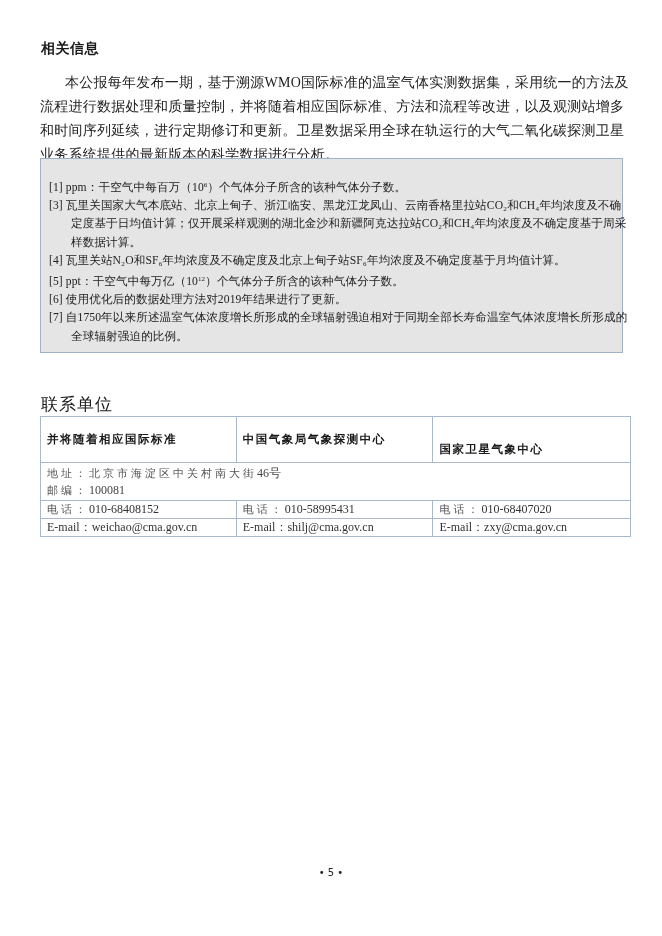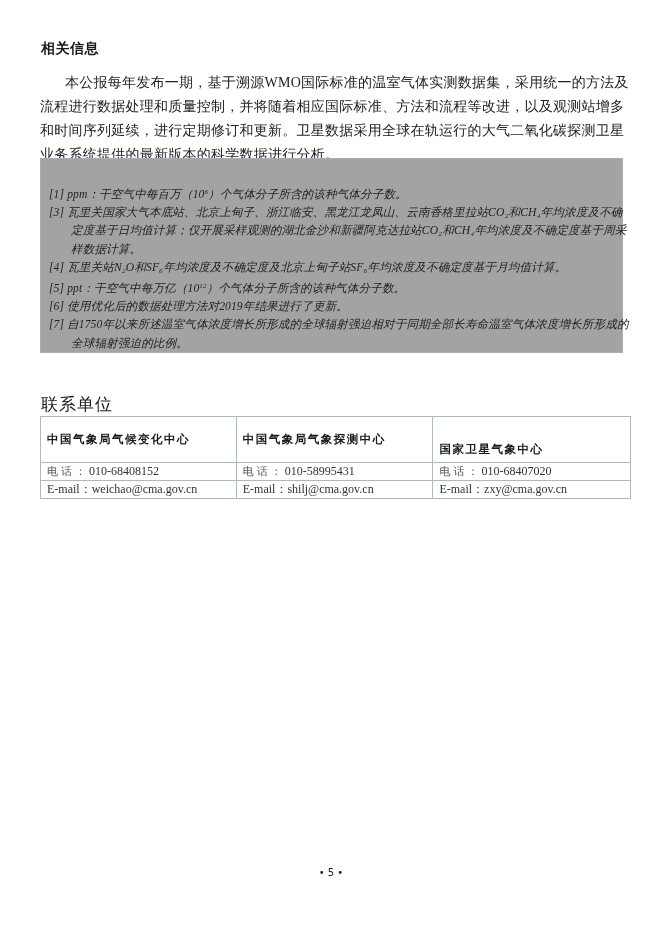--- a/index.html
+++ b/index.html
@@ -44,25 +44,24 @@
     .intro p {
       margin: 0;
       text-indent: 25px;
     }
     .notes-box {
       position: absolute;
       left: 40px;
       top: 158px;
       width: 583px;
       height: 195px;
-      background: #a3a3a3;
+      background: #e5e5e5;
       border: 1.5px solid #9fb1c6;
       box-sizing: border-box;
-      padding: 24px 0 0 8px;
-      font-style: italic;
+      padding: 17px 0 0 8px;
     }
     .note {
       font-size: 11.6px;
       line-height: 18.2px;
       color: #222;
       padding-left: 22px;
       text-indent: -22px;
       width: 560px;
       letter-spacing: 0.1px;
     }
@@ -137,23 +136,29 @@
 <div id="title-contact" class="section-title">联系单位</div>
 
 <table class="contact">
   <colgroup>
     <col style="width:196px">
     <col style="width:197px">
     <col style="width:198px">
   </colgroup>
   <tbody>
       <tr>
-    <td class="org">中国气象局气候变化中心</td>
+    <td class="org">并将随着相应国际标准</td>
     <td class="org">中国气象局气象探测中心</td>
     <td class="org third">国家卫星气象中心</td>
+  </tr>
+  <tr>
+    <td class="addr" colspan="3">
+      <div><span class="cjk-spaced">地址：北京市海淀区中关村南大街</span><span>46号</span></div>
+      <div><span class="cjk-spaced">邮编：</span><span>100081</span></div>
+    </td>
   </tr>
   <tr>
     <td class="phone"><span class="cjk-spaced">电话：</span><span>010-68408152</span></td>
     <td class="phone"><span class="cjk-spaced">电话：</span><span>010-58995431</span></td>
     <td class="phone"><span class="cjk-spaced">电话：</span><span>010-68407020</span></td>
   </tr>
   <tr>
     <td class="email"><span>E-mail：</span><span>weichao@cma.gov.cn</span></td>
     <td class="email"><span>E-mail：</span><span>shilj@cma.gov.cn</span></td>
     <td class="email"><span>E-mail：</span><span>zxy@cma.gov.cn</span></td>

